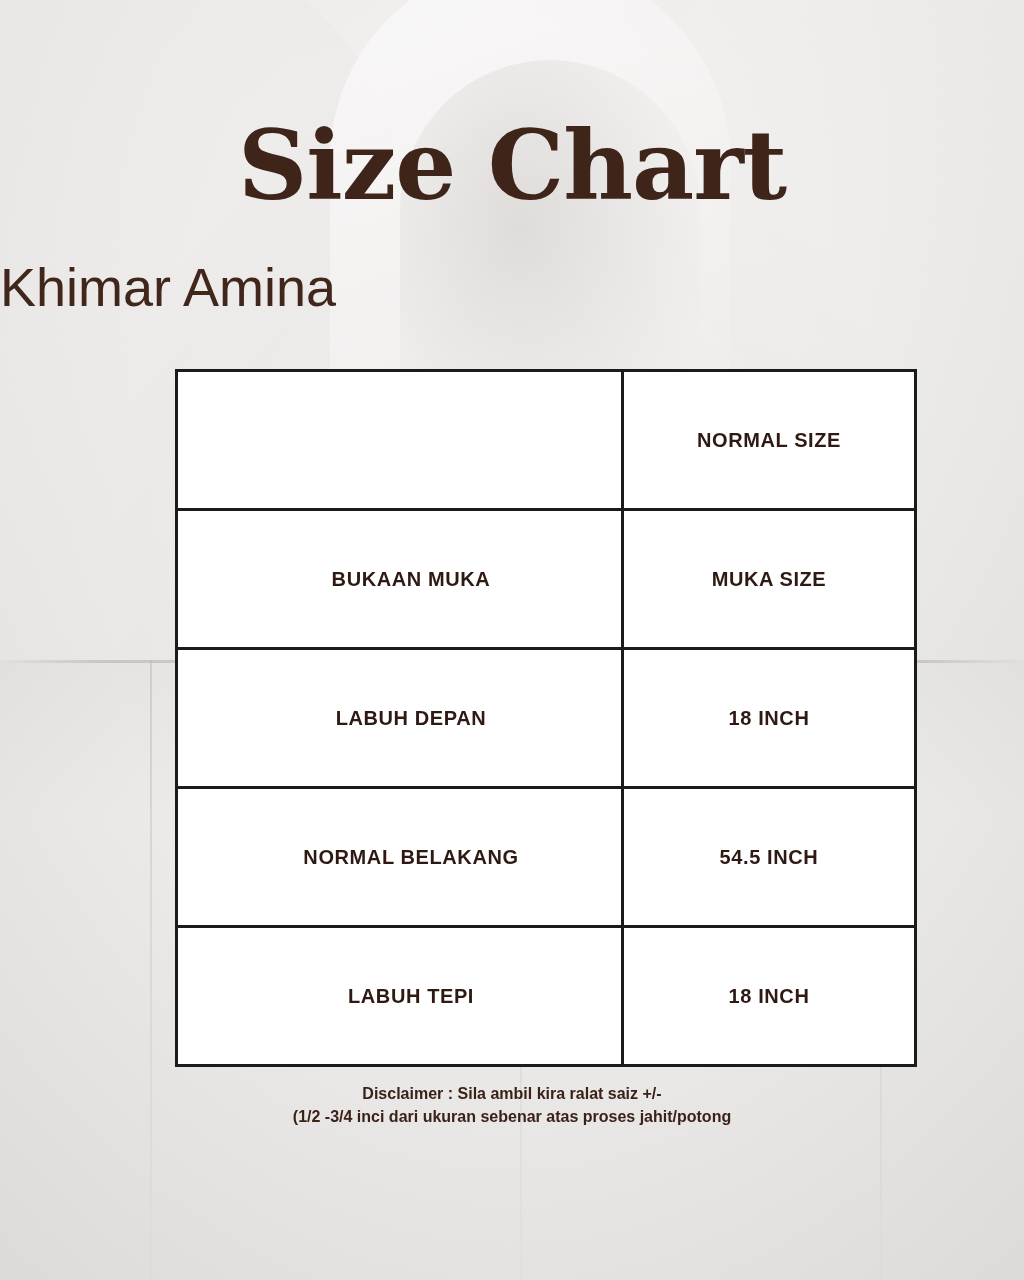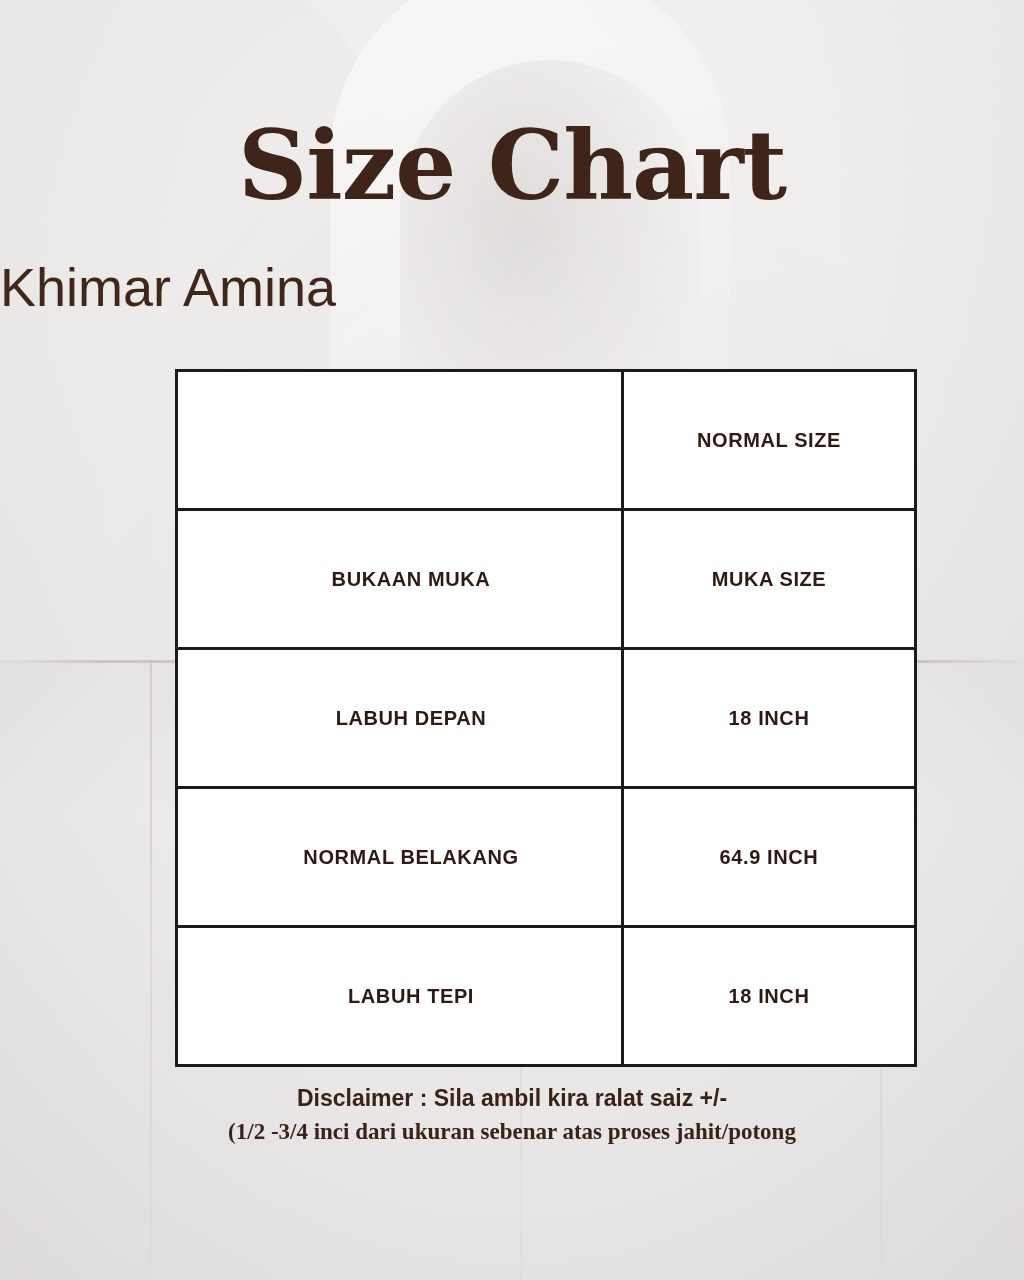--- a/index.html
+++ b/index.html
@@ -154,24 +154,24 @@
 
   .disclaimer {
     position: absolute;
     left: 0;
     right: 0;
     top: 1082px;
     text-align: center;
     color: #3a2219;
     font-family: "Liberation Sans", sans-serif;
     font-weight: 700;
-    font-size: 23px;
+    font-size: 16px;
     line-height: 1.45;
   }
-  .disclaimer .line2 { display: block; font-family: Liberation Serif, serif; }
+  .disclaimer .line2 { display: block; }
 </style>
 </head>
 <body>
 
 <div class="page">
 
   <div class="bg-arch-left"></div>
   <div class="bg-arch-right"></div>
   <div class="bg-arch-center"></div>
   <div class="bg-shadow-blob"></div>
@@ -197,21 +197,21 @@
           <tr>
             <td class="col-label">BUKAAN MUKA</td>
             <td class="col-value">MUKA SIZE</td>
           </tr>
           <tr>
             <td class="col-label">LABUH DEPAN</td>
             <td class="col-value">18 INCH</td>
           </tr>
           <tr>
             <td class="col-label">NORMAL BELAKANG</td>
-            <td class="col-value">64.9 INCH</td>
+            <td class="col-value">54.5 INCH</td>
           </tr>
           <tr>
             <td class="col-label">LABUH TEPI</td>
             <td class="col-value">18 INCH</td>
           </tr>
         </tbody>
       </table>
     </div>
 
     <div class="disclaimer">

